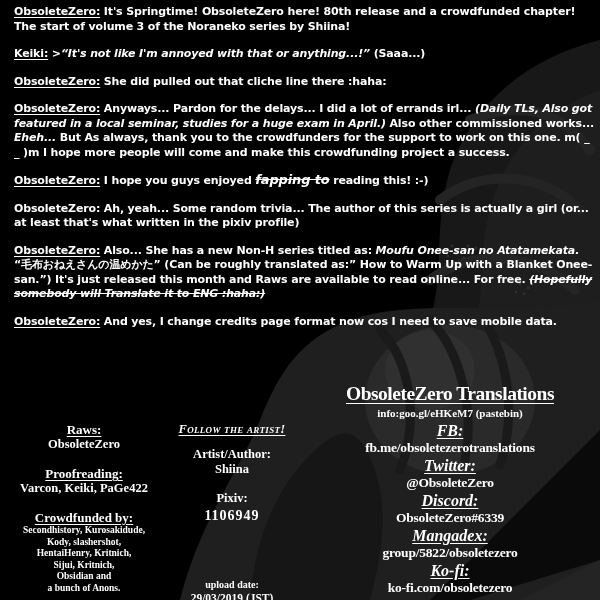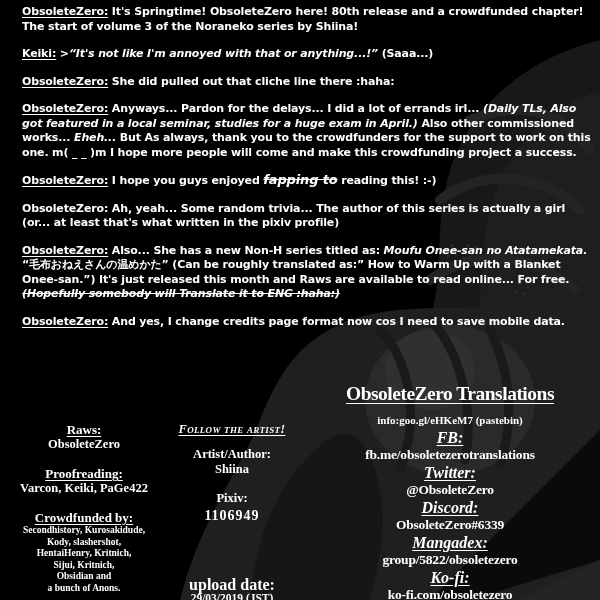--- a/index.html
+++ b/index.html
@@ -10,43 +10,43 @@
     color:#fff;
   }
   
   .bg-art{position:absolute;inset:0;z-index:0;pointer-events:none;}
   .bg-art svg{display:block;}
   
   .chat{
     position:absolute;left:6px;top:5px;width:590px;z-index:2;
     font-size:11px;line-height:14.5px;font-weight:700;letter-spacing:-0.15px;
   }
-  .para{margin:0 0 13px 16px;}
+  .para{margin:0 0 13px 8px;}
   .spk{white-space:nowrap;}
   .u{text-decoration:underline;text-underline-offset:2px;}
   .it{font-style:italic;}
   .it-strike{font-style:italic;text-decoration:line-through;}
   .small-strike{font-style:italic;text-decoration:line-through;font-size:13px;text-align:right;}
   
   .credits{position:absolute;inset:auto 0 0 0;top:382px;z-index:2;}
   .col{position:absolute;text-align:center;font-family:Liberation Serif, serif;}
   .col-translation{left:2px;top:40px;width:164px;}
   .col-artist{left:168px;top:40px;width:128px;}
   .col-group{right:0;top:0;width:300px;}
   .hdr{font-size:13px;font-weight:700;text-decoration:underline;text-underline-offset:2px;line-height:15px;}
   .val{font-size:12.5px;font-weight:700;line-height:15px;}
   .gap14{height:14px;}
   .gap10{height:10px;}
   .cf-line{font-size:9.5px;font-weight:700;line-height:11.5px;}
   .artist-header{font-size:12.5px;font-weight:700;font-style:italic;text-decoration:underline;text-underline-offset:2px;line-height:15px;letter-spacing:0.3px;font-variant:small-caps;}
   .pixiv-id{font-size:14px;font-weight:700;letter-spacing:1px;line-height:20px;}
-  .upload{margin-top:52px;font-size:16px;font-weight:700;line-height:13px;}
+  .upload{margin-top:52px;font-size:10px;font-weight:700;line-height:13px;}
   .upload-date{font-size:11.5px;font-weight:700;line-height:14px;}
   .group-title{font-size:19.5px;font-weight:700;text-decoration:underline;text-underline-offset:3px;line-height:24px;letter-spacing:-0.5px;}
-  .group-info{font-size:11px;font-weight:700;line-height:15px;margin-top:7px;}
+  .group-info{font-size:11px;font-weight:700;line-height:15px;margin-top:0;}
   .link-label{font-size:16px;font-weight:700;font-style:italic;text-decoration:underline;text-underline-offset:2px;line-height:17px;margin-top:1px;}
   .link-value{font-size:13.5px;font-weight:700;line-height:17px;letter-spacing:-0.2px;}
 </style>
 </head>
 <body>
 
 <div class="bg-art">
   <svg width="600" height="600" viewBox="0 0 600 600" xmlns="http://www.w3.org/2000/svg">
     <rect x="0" y="0" width="600" height="600" fill="#000000"></rect>
 

